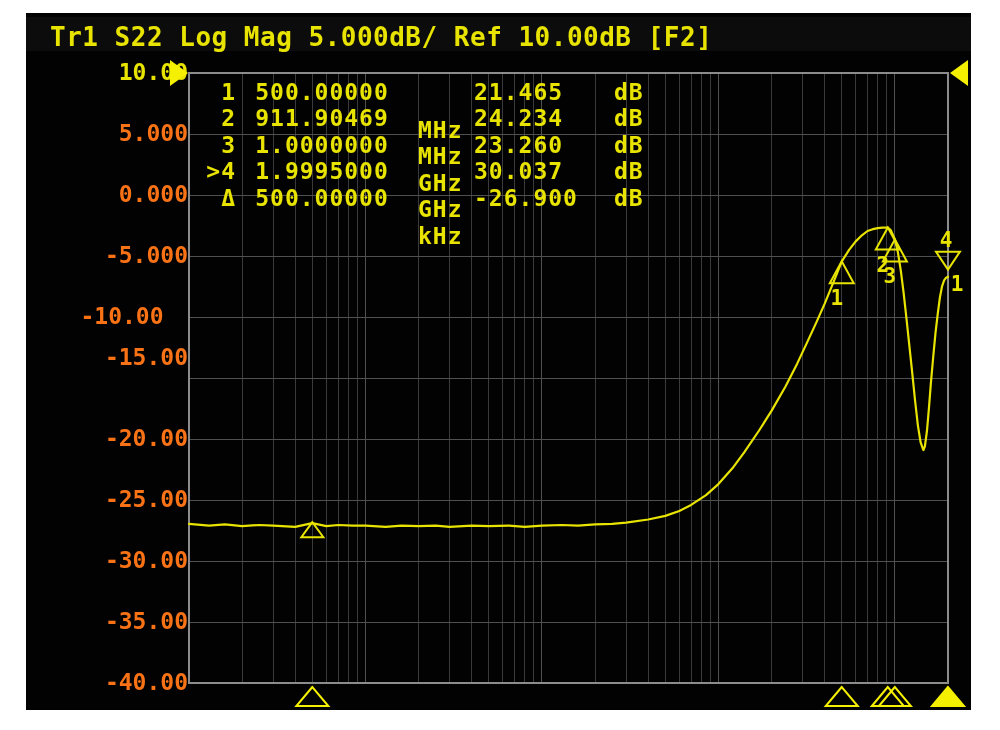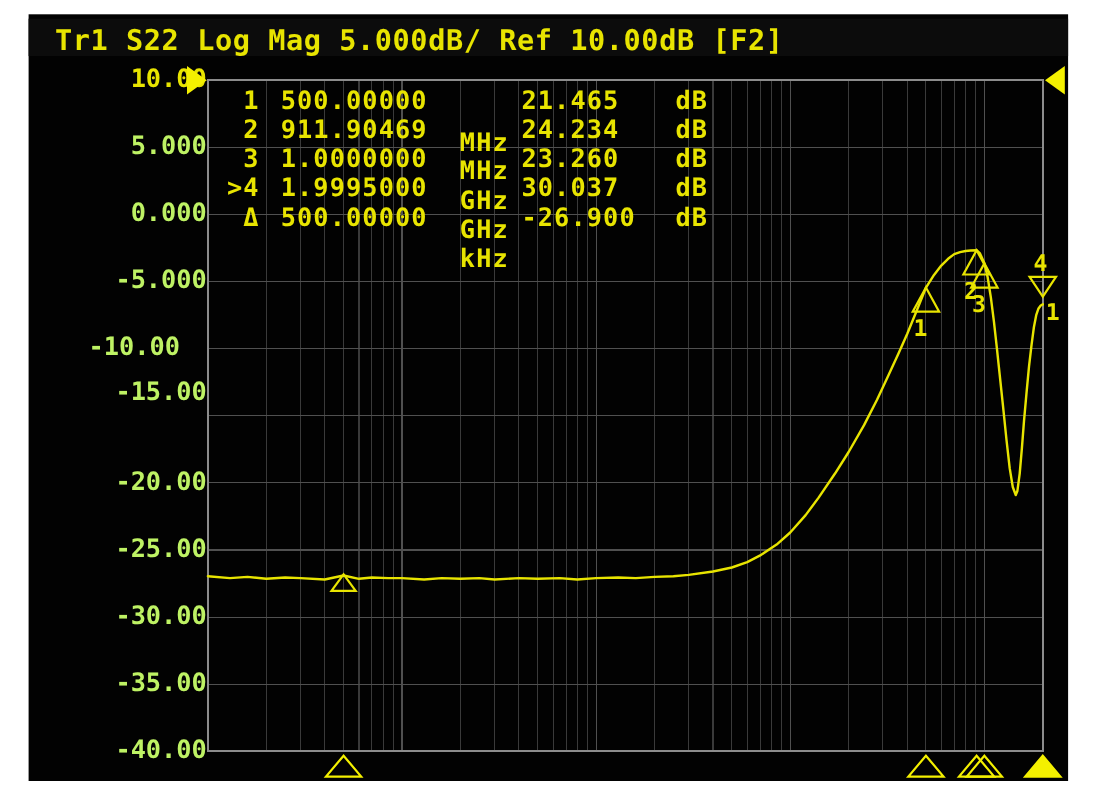--- a/index.html
+++ b/index.html
@@ -16,21 +16,21 @@
     position:absolute; left:0; top:4px; width:100%; height:34px;
     background:#0c0c0c;
   }
   .title-text{
     position:absolute; left:24px; top:5px;
     font-size:26px; font-weight:bold; letter-spacing:0.5px;
     color:#e8e400; white-space:pre;
   }
   .y-label{
     position:absolute; left:30px; width:132px; text-align:right;
-    font-size:23px; font-weight:bold; color:#bef264; letter-spacing:0px;
+    font-size:23px; font-weight:bold; color:#f97316; letter-spacing:0px;
     line-height:24px;
   }
   .y-label.ref{ color:#e8e400; }
   #marker-table{
     position:absolute; left:196px; top:79px;
   }
   .mrow{
     display:grid;
     grid-template-columns:40px 172px 66px 130px 44px;
     height:26.4px; line-height:26.4px;

